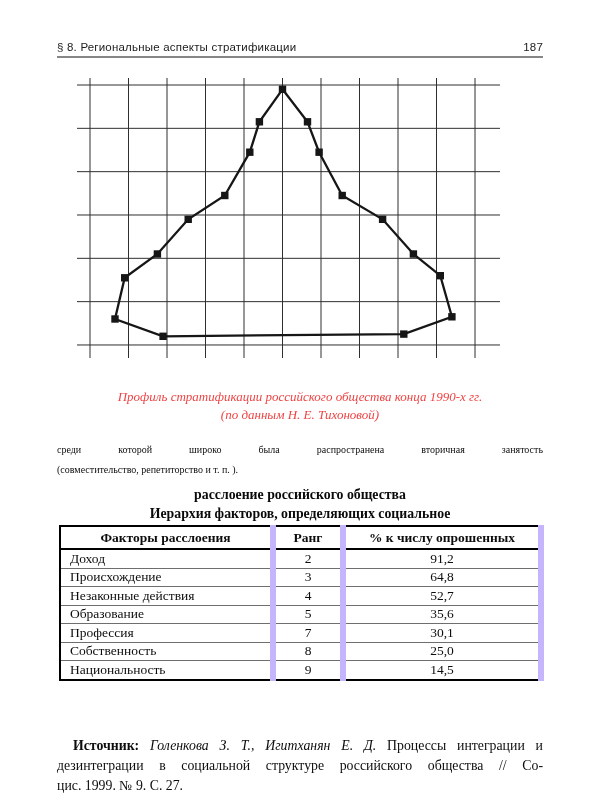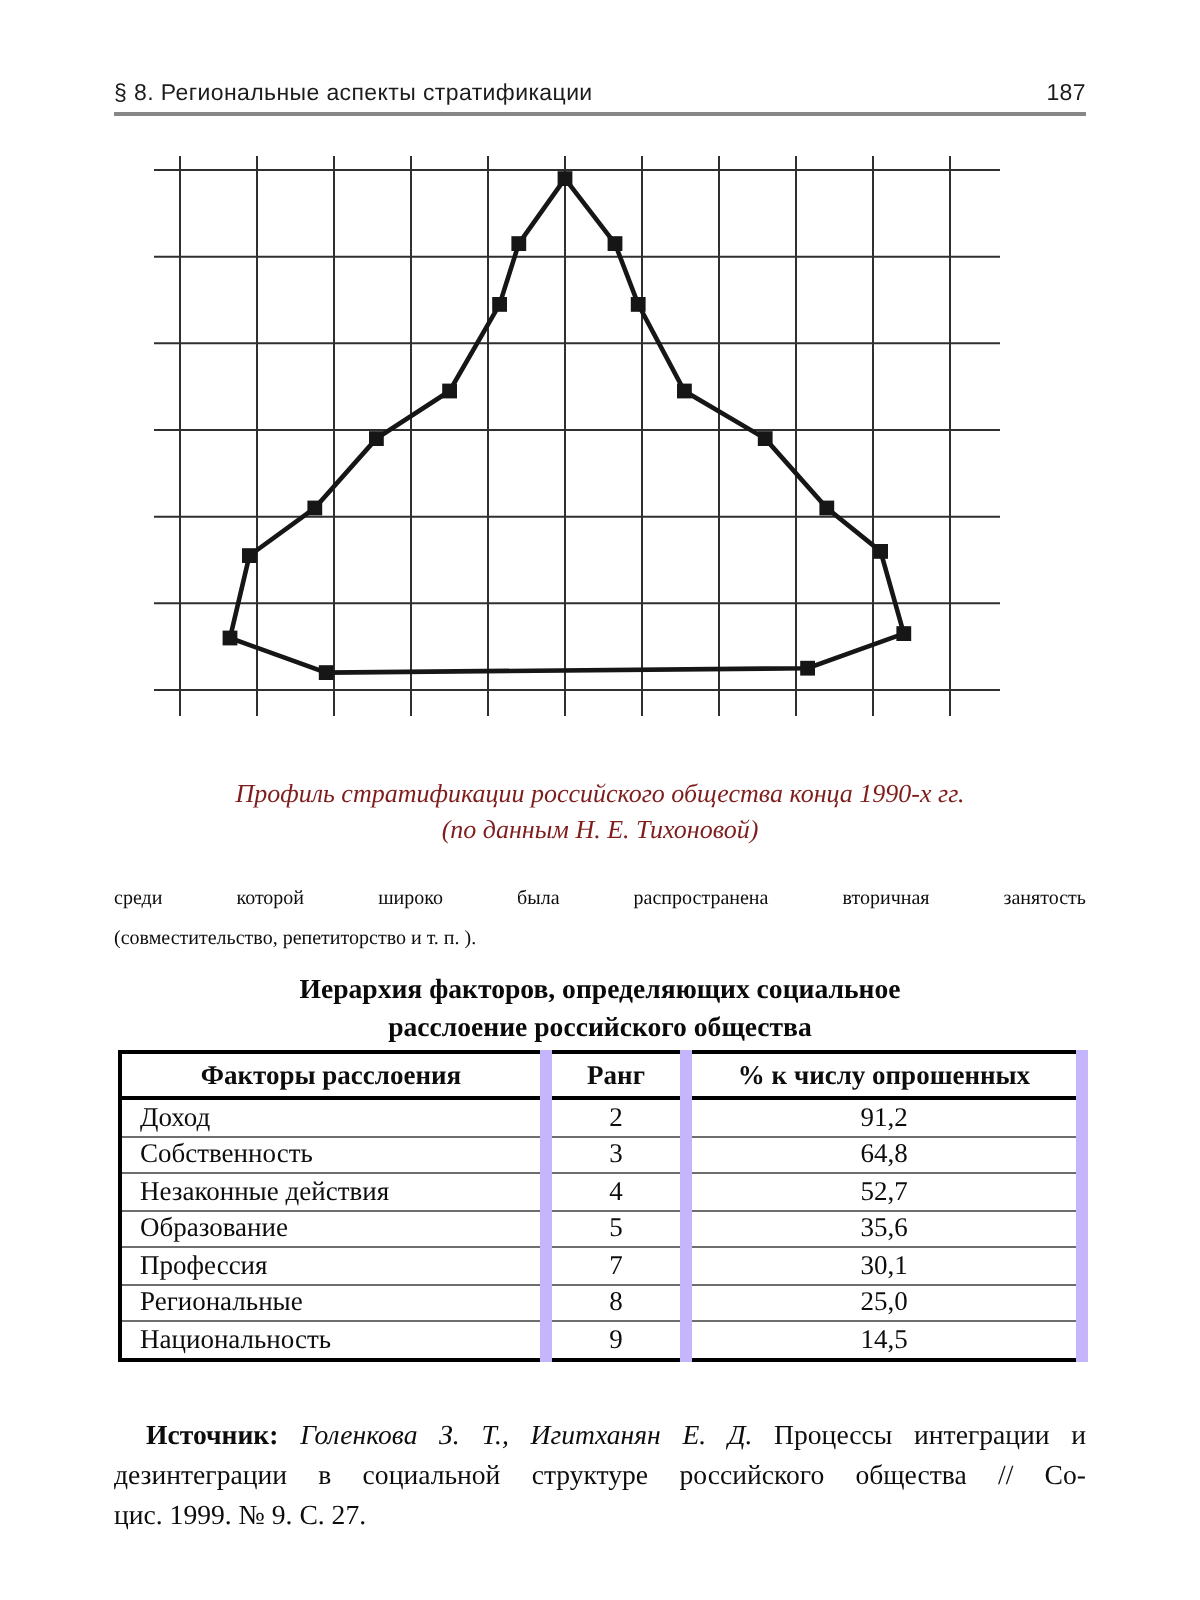--- a/index.html
+++ b/index.html
@@ -11,21 +11,21 @@
     position:absolute; top:41px; left:57px; width:486px;
     display:flex; justify-content:space-between; align-items:flex-start;
     font-family:"Liberation Sans", sans-serif; font-size:11.5px; color:#1c1c1c;
     letter-spacing:0.2px;
     gap:45px;
   }
   .head-rule { position:absolute; top:56px; left:57px; width:486px; height:2px; background:#868686; }
   #chart-svg { position:absolute; top:70px; left:0; width:600px; height:300px; }
   .caption {
     position:absolute; top:388px; left:57px; width:486px; text-align:center;
-    font-style:italic; font-size:13px; line-height:18px; color:#7f1d1d;
+    font-style:italic; font-size:13px; line-height:18px; color:#ef4444;
   }
   .bodytext { position:absolute; top:440px; left:57px; width:486px; font-size:10px; line-height:19.5px; color:#0d0d0d; }
   .just { text-align:justify; text-align-last:justify; }
   .tbl-title {
     position:absolute; top:486px; left:57px; width:486px; text-align:center;
     font-weight:bold; font-size:13.8px; line-height:18.5px; color:#0a0a0a;
   }
   table.factors {
     position:absolute; top:525px; left:59px; width:481px;
     border-collapse:collapse; table-layout:fixed; font-size:13.5px; color:#0d0d0d;
@@ -36,21 +36,21 @@
     padding:0; vertical-align:middle;
   }
   table.factors thead th {
     border-bottom:2px solid #000; font-weight:bold; text-align:center; height:21px;
   }
   table.factors tbody td { height:17.5px; border-top:1px solid #6e6e6e; }
   table.factors td.factor { text-align:left; padding-left:9px; }
   table.factors td.center, table.factors th.center { text-align:center; }
   col.c-factor { width:213px; } col.c-rank { width:70px; } col.c-pct { width:198px; }
   .source { position:absolute; top:708px; left:57px; width:486px; font-size:13.8px; line-height:20px; color:#0d0d0d; }
-  .indent { text-indent:16px; }
+  .indent { text-indent:16px;margin-top:28px; }
   .source b { font-weight:bold; }
   .source i { font-style:italic; }
 </style>
 </head>
 <body>
 
 <div class="page">
 
   <div class="running-head">
     <span>§ 8. Региональные аспекты стратификации</span>
@@ -101,22 +101,22 @@
     <div>Профиль стратификации российского общества конца 1990-х гг.</div>
     <div>(по данным Н. Е. Тихоновой)</div>
   </div>
 
   <div class="bodytext">
     <div class="just">среди которой широко была распространена вторичная занятость</div>
     <div>(совместительство, репетиторство и т. п. ).</div>
   </div>
 
   <div class="tbl-title">
+    <div>расслоение российского общества</div>
     <div>Иерархия факторов, определяющих социальное</div>
-    <div>расслоение российского общества</div>
   </div>
 
   <table class="factors">
     <colgroup>
         <col class="c-factor">
         <col class="c-rank">
         <col class="c-pct">
       </colgroup>
     <thead>
       <tr>
@@ -125,41 +125,41 @@
         <th class="center">% к числу опрошенных</th>
       </tr>
     </thead>
     <tbody id="table-body">
         <tr>
           <td class="factor">Доход</td>
           <td class="center">2</td>
           <td class="center">91,2</td>
         </tr>
         <tr>
-          <td class="factor">Собственность</td>
+          <td class="factor">Происхождение</td>
           <td class="center">3</td>
           <td class="center">64,8</td>
         </tr>
         <tr>
           <td class="factor">Незаконные действия</td>
           <td class="center">4</td>
           <td class="center">52,7</td>
         </tr>
         <tr>
           <td class="factor">Образование</td>
           <td class="center">5</td>
           <td class="center">35,6</td>
         </tr>
         <tr>
           <td class="factor">Профессия</td>
           <td class="center">7</td>
           <td class="center">30,1</td>
         </tr>
         <tr>
-          <td class="factor">Региональные</td>
+          <td class="factor">Собственность</td>
           <td class="center">8</td>
           <td class="center">25,0</td>
         </tr>
         <tr>
           <td class="factor">Национальность</td>
           <td class="center">9</td>
           <td class="center">14,5</td>
         </tr>
       </tbody>
   </table>

